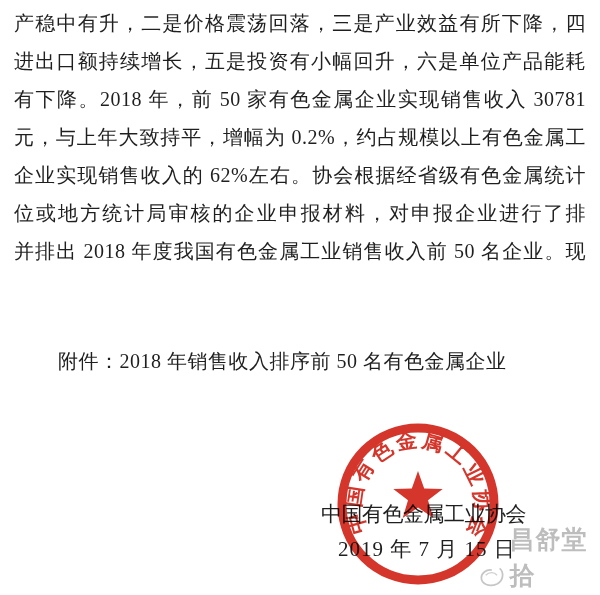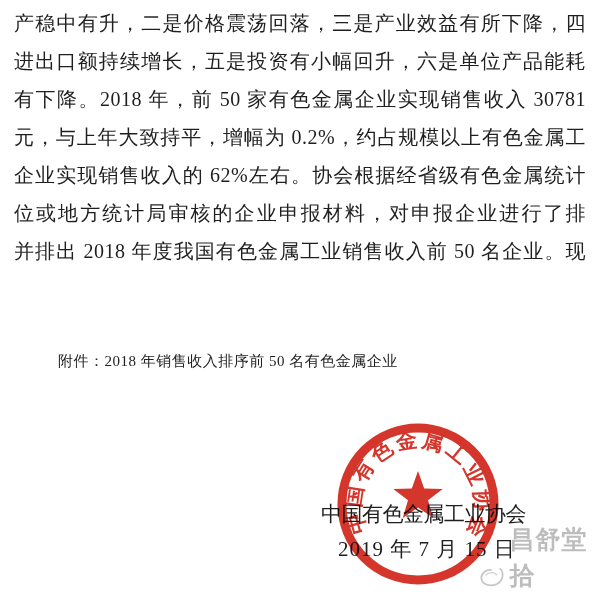--- a/index.html
+++ b/index.html
@@ -15,21 +15,21 @@
   .body-text .line{
     height:38px;line-height:38px;white-space:nowrap;
     text-align:justify;letter-spacing:0.5px;
   }
   .body-text .line.just{
     text-align-last:justify;-moz-text-align-last:justify;
     white-space:normal;overflow:hidden;
   }
   .attachment{
     position:absolute;top:347px;left:58px;
-    font-size:15px;line-height:28px;letter-spacing:0.5px;
+    font-size:20px;line-height:28px;letter-spacing:0.5px;
   }
   .signature{
     position:absolute;top:501px;left:321px;
     font-size:21px;line-height:26px;letter-spacing:-0.5px;
     z-index:2;
   }
   .date{
     position:absolute;top:536px;left:338px;
     font-size:21px;line-height:26px;letter-spacing:1px;
     z-index:2;

